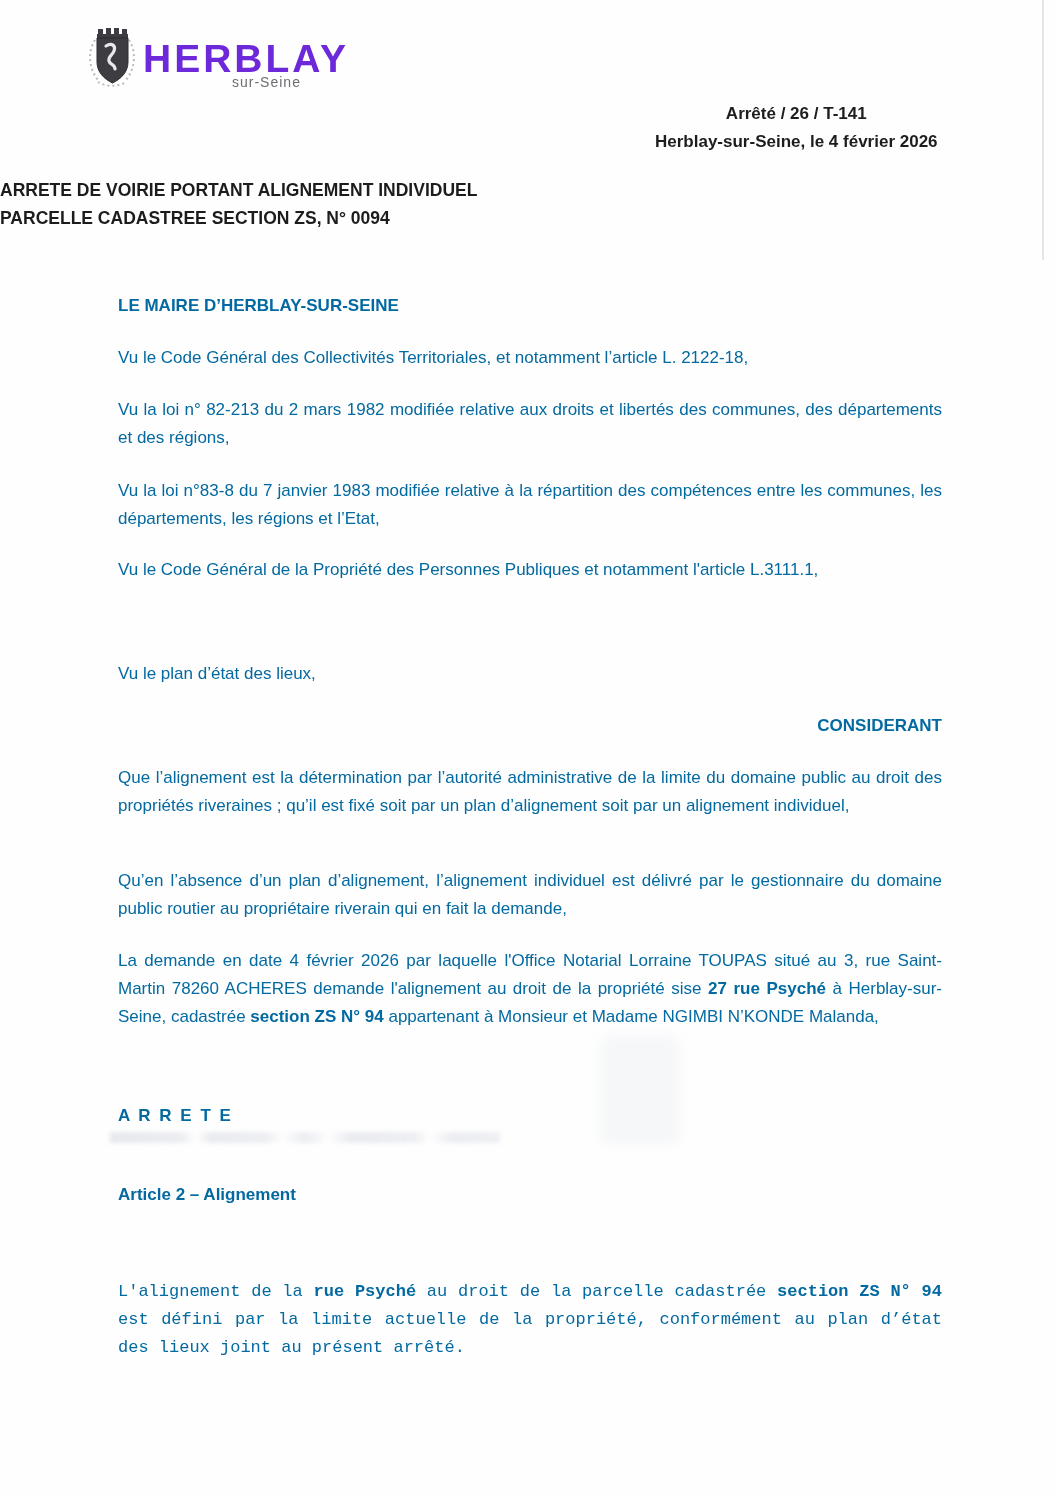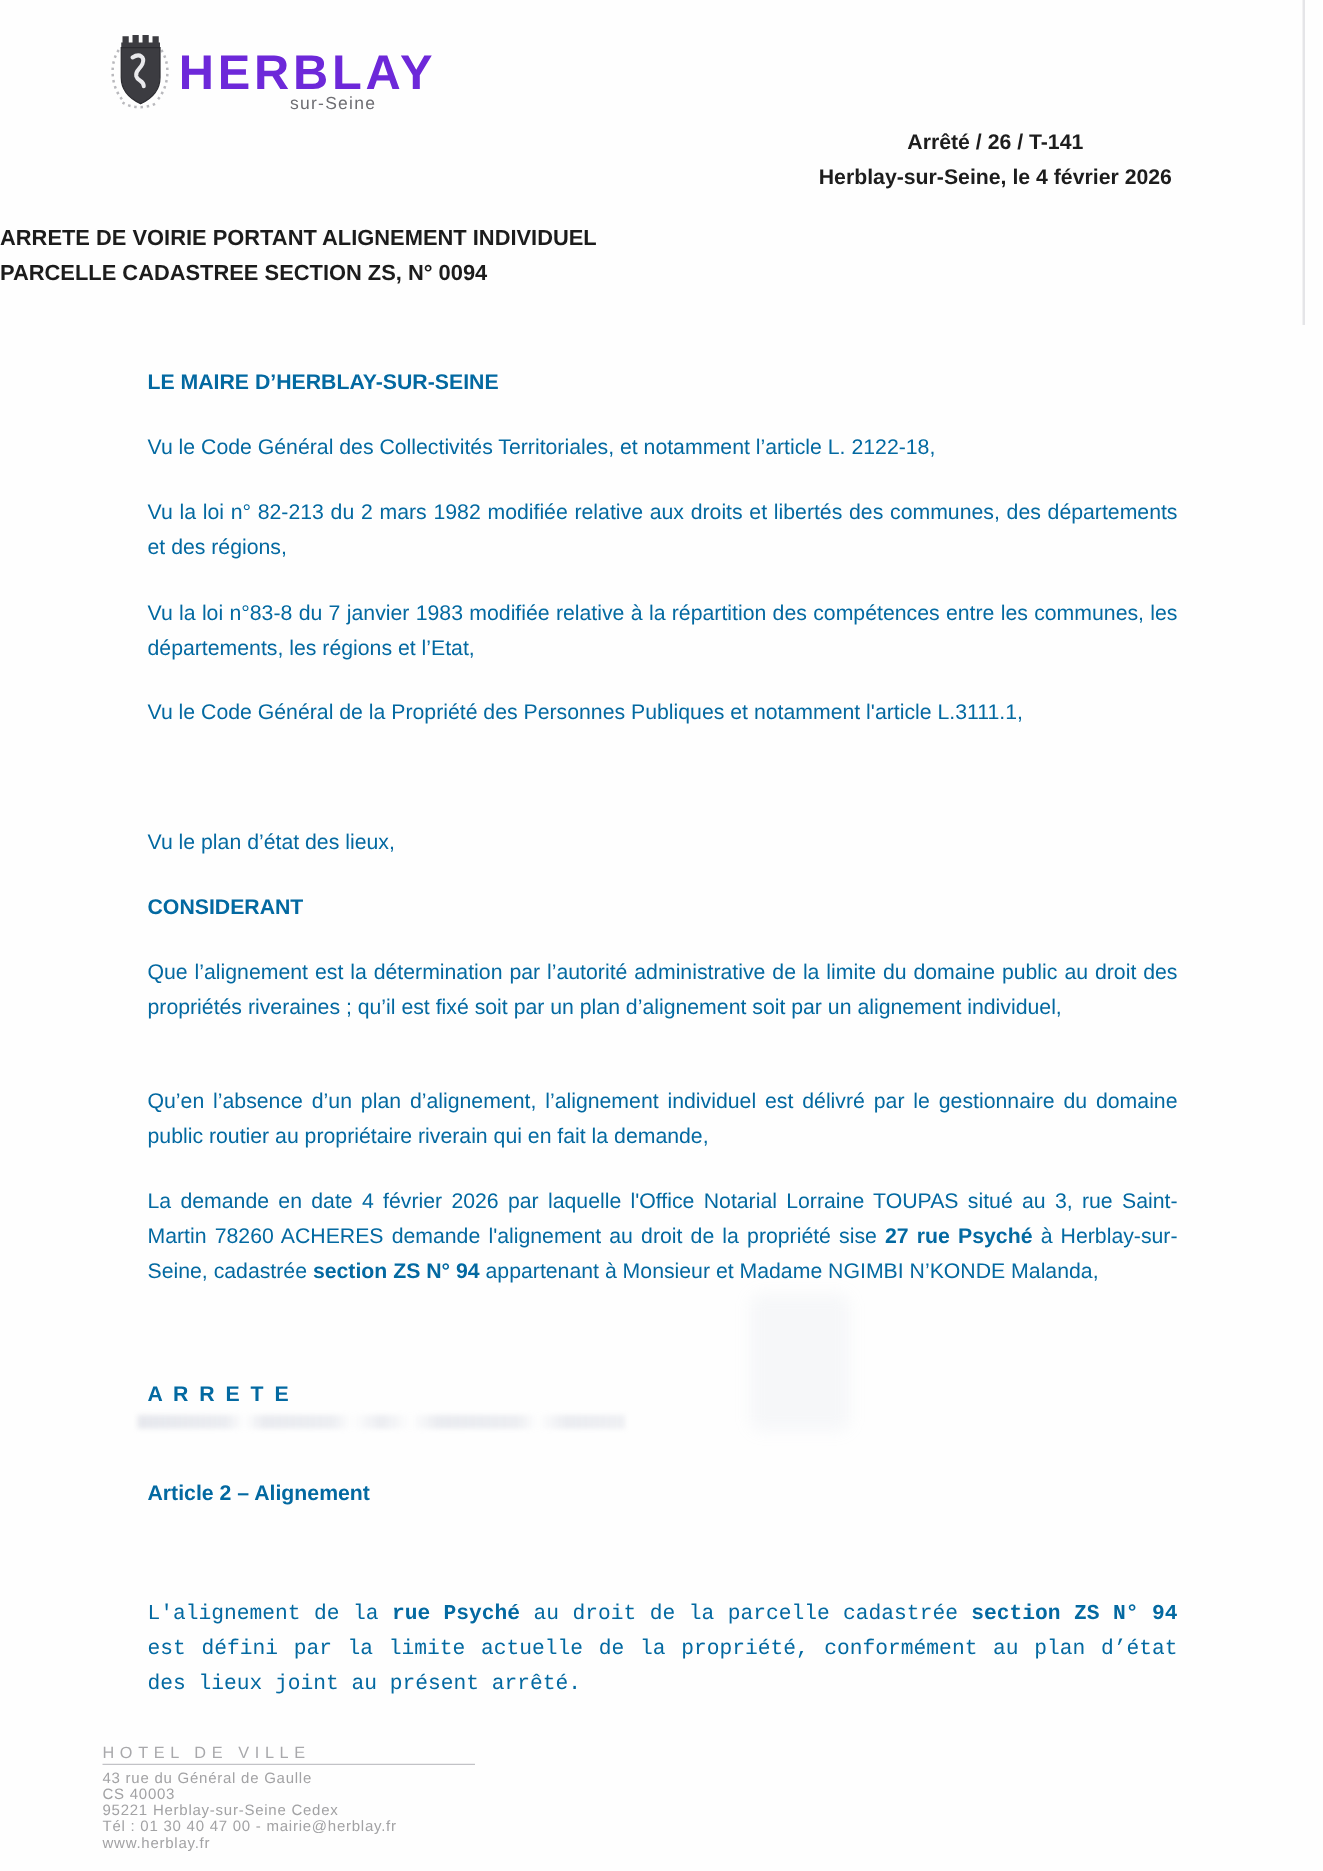--- a/index.html
+++ b/index.html
@@ -45,21 +45,21 @@
   }
   .just { text-align: justify; }
   .bold { font-weight: 700; }
   .h-mayor      { top: 292px; font-weight: 700; }
   .p-recital-0  { top: 344px; }
   .p-recital-1  { top: 396px; }
   .p-recital-2  { top: 477px; }
   .p-recital-3  { top: 556px; }
   .p-recital-4  { top: 609px; }
   .p-recital-5  { top: 660px; }
-  .h-considerant{ top: 712px; font-weight: 700; }
+  .h-considerant{ top: 712px; font-weight: 700; text-align: right; }
   .p-consid-0   { top: 764px; }
   .p-consid-1   { top: 867px; }
   .p-demande    { top: 947px; }
   .h-arrete     { top: 1102px; font-weight: 700; letter-spacing: 2px; }
   .h-article1   { top: 1181px; font-weight: 700; }
   .p-article1   { top: 1278px; font-family: Liberation Mono, monospace; }
   
   .footer {
     position: absolute; left: 82px; top: 1395px;
     color: #a2a2a4; font-size: 12px; line-height: 13px;
@@ -149,22 +149,14 @@
 
   <div class="bodycol h-arrete">A R R E T E</div>
 
   <div class="ghost-strip"></div>
   <div class="ghost-blob"></div>
 
   <div class="bodycol h-article1">Article 2 – Alignement</div>
 
   <p class="bodycol just p-article1"><span>L'alignement de la </span><span class="bold">rue Psyché</span><span> au droit de la parcelle cadastrée </span><span class="bold">section ZS N° 94</span><span> est défini par la limite actuelle de la propriété, conformément au plan d’état des lieux joint au présent arrêté.</span></p>
 
-  <div class="footer">
-    <div class="footer-title">HOTEL DE VILLE</div>
-    <div class="footer-line">43 rue du Général de Gaulle</div>
-    <div class="footer-line">CS 40003</div>
-    <div class="footer-line">95221 Herblay-sur-Seine Cedex</div>
-    <div class="footer-line">Tél : 01 30 40 47 00 - mairie@herblay.fr</div>
-    <div class="footer-line">www.herblay.fr</div>
-  </div>
 
 </div>
 
 </body></html>

